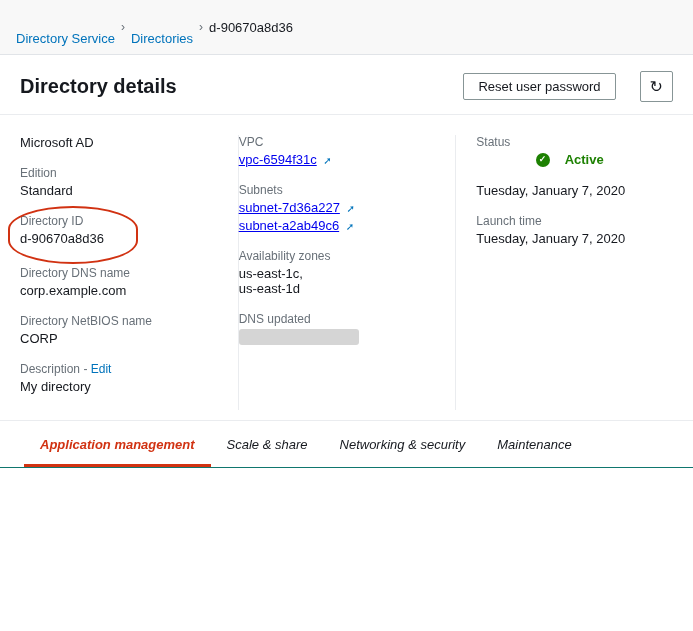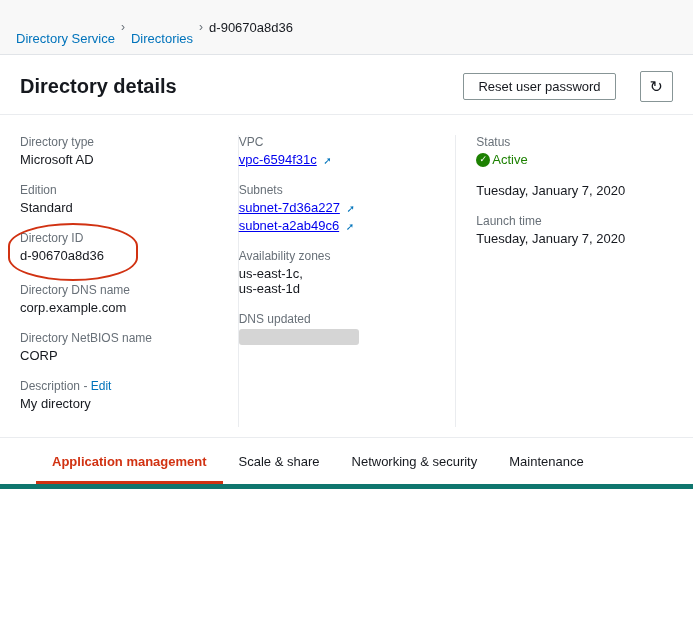--- a/index.html
+++ b/index.html
@@ -115,23 +115,24 @@
       height: 58px;
       border: 2px solid #d13212;
       border-radius: 50% / 40%;
       pointer-events: none;
     }
 
     
     .status-active {
       display: flex;
       align-items: center;
-      gap: 2px;
+      gap: 15px;
       color: #1d8102;
-      font-weight: 400;
+      font-weight: 700;
+      justify-content: center;
     }
     .status-icon {
       width: 14px;
       height: 14px;
       border-radius: 50%;
       background: #1d8102;
       display: flex;
       align-items: center;
       justify-content: center;
     }
@@ -167,23 +168,24 @@
       display: inline-block;
       margin-left: 3px;
       font-size: 10px;
       color: #0073bb;
       vertical-align: middle;
     }
 
     
     .tabs-bar {
       display: flex;
-      border-bottom: 5px solid #0f766e;
-      padding: 0 36px;
+      border-bottom: 1px solid #0f766e;
+      padding: 0 24px;
       margin-top: 4px;
+      font-style: italic;
     }
     .tab-item {
       padding: 12px 16px;
       font-size: 13px;
       cursor: pointer;
       color: #16191f;
       border-bottom: 3px solid transparent;
       white-space: nowrap;
     }
     .tab-item.active {
@@ -210,21 +212,20 @@
     <button class="btn-refresh">
       <span style="font-size:16px; color:#16191f;">↻</span>
     </button>
   </div>
 </div>
 
 <div class="details-area">
 
   <div class="detail-col">
     <div class="detail-group">
-      <div class="detail-label">Directory type</div>
       <div class="detail-value">Microsoft AD</div>
     </div>
     <div class="detail-group">
       <div class="detail-label">Edition</div>
       <div class="detail-value">Standard</div>
     </div>
     <div class="detail-group" style="position:relative; display:inline-block; margin-bottom:16px;">
       <div class="dir-id-circle"></div>
       <div class="detail-label">Directory ID</div>
       <div class="detail-value">d-90670a8d36</div>

